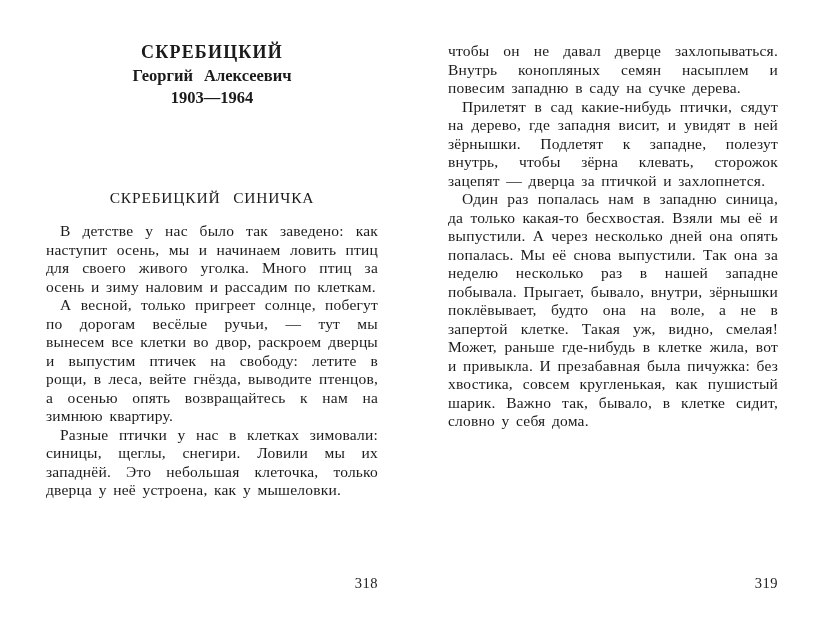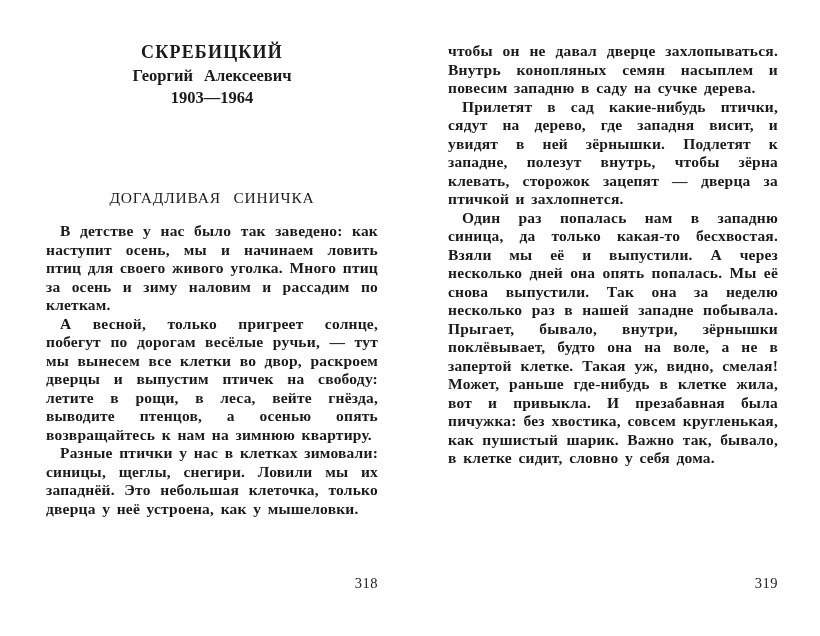--- a/index.html
+++ b/index.html
@@ -63,21 +63,20 @@
     word-spacing: 8px;
   }
   .para {
     margin: 0;
     font-size: 15.5px;
     line-height: 18.5px;
     text-align: justify;
     text-indent: 14px;
     word-spacing: 2.5px;
     letter-spacing: 0.2px;
-    font-weight: bold;
   }
   .para.no-indent {
     text-indent: 0;
   }
   .page-number {
     position: absolute;
     top: 575px;
     left: 0;
     width: 100%;
     text-align: right;
@@ -90,21 +89,21 @@
 
 <div class="book">
 
   <div class="page page-left">
     <div class="author-block">
       <div class="author-surname">СКРЕБИЦКИЙ</div>
       <div class="author-name">Георгий Алексеевич</div>
       <div class="author-years">1903—1964</div>
     </div>
 
-    <div class="story-title">ДОГАДЛИВАЯ СИНИЧКА</div>
+    <div class="story-title">СКРЕБИЦКИЙ СИНИЧКА</div>
 
     <p class="para">В детстве у нас было так заведено: как наступит осень, мы и начинаем ловить птиц для своего живого уголка. Много птиц за осень и зиму наловим и рассадим по клеткам.</p>
     <p class="para">А весной, только пригреет солнце, побегут по дорогам весёлые ручьи, — тут мы вынесем все клетки во двор, раскроем дверцы и выпустим птичек на свободу: летите в рощи, в леса, вейте гнёзда, выводите птенцов, а осенью опять возвращайтесь к нам на зимнюю квартиру.</p>
     <p class="para">Разные птички у нас в клетках зимовали: синицы, щеглы, снегири. Ловили мы их западнёй. Это небольшая клеточка, только дверца у неё устроена, как у мышеловки.</p>
 
     <div class="page-number">318</div>
   </div>
 
   <div class="page page-right">
     <p class="para no-indent">чтобы он не давал дверце захлопываться. Внутрь конопляных семян насыплем и повесим западню в саду на сучке дерева.</p>

